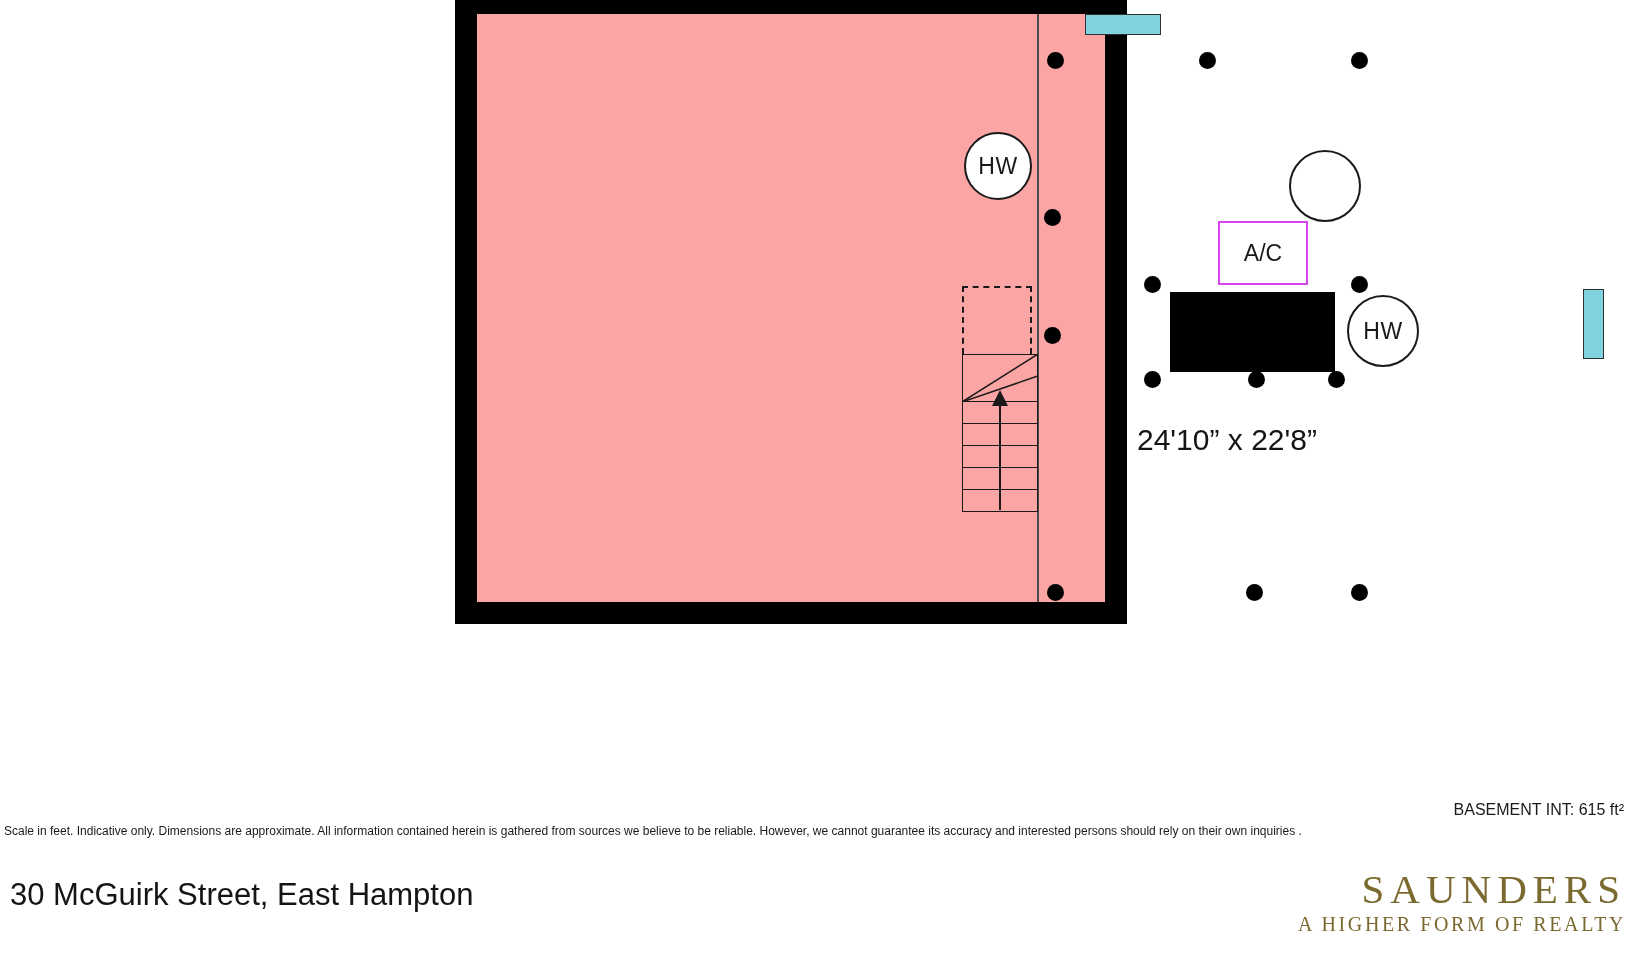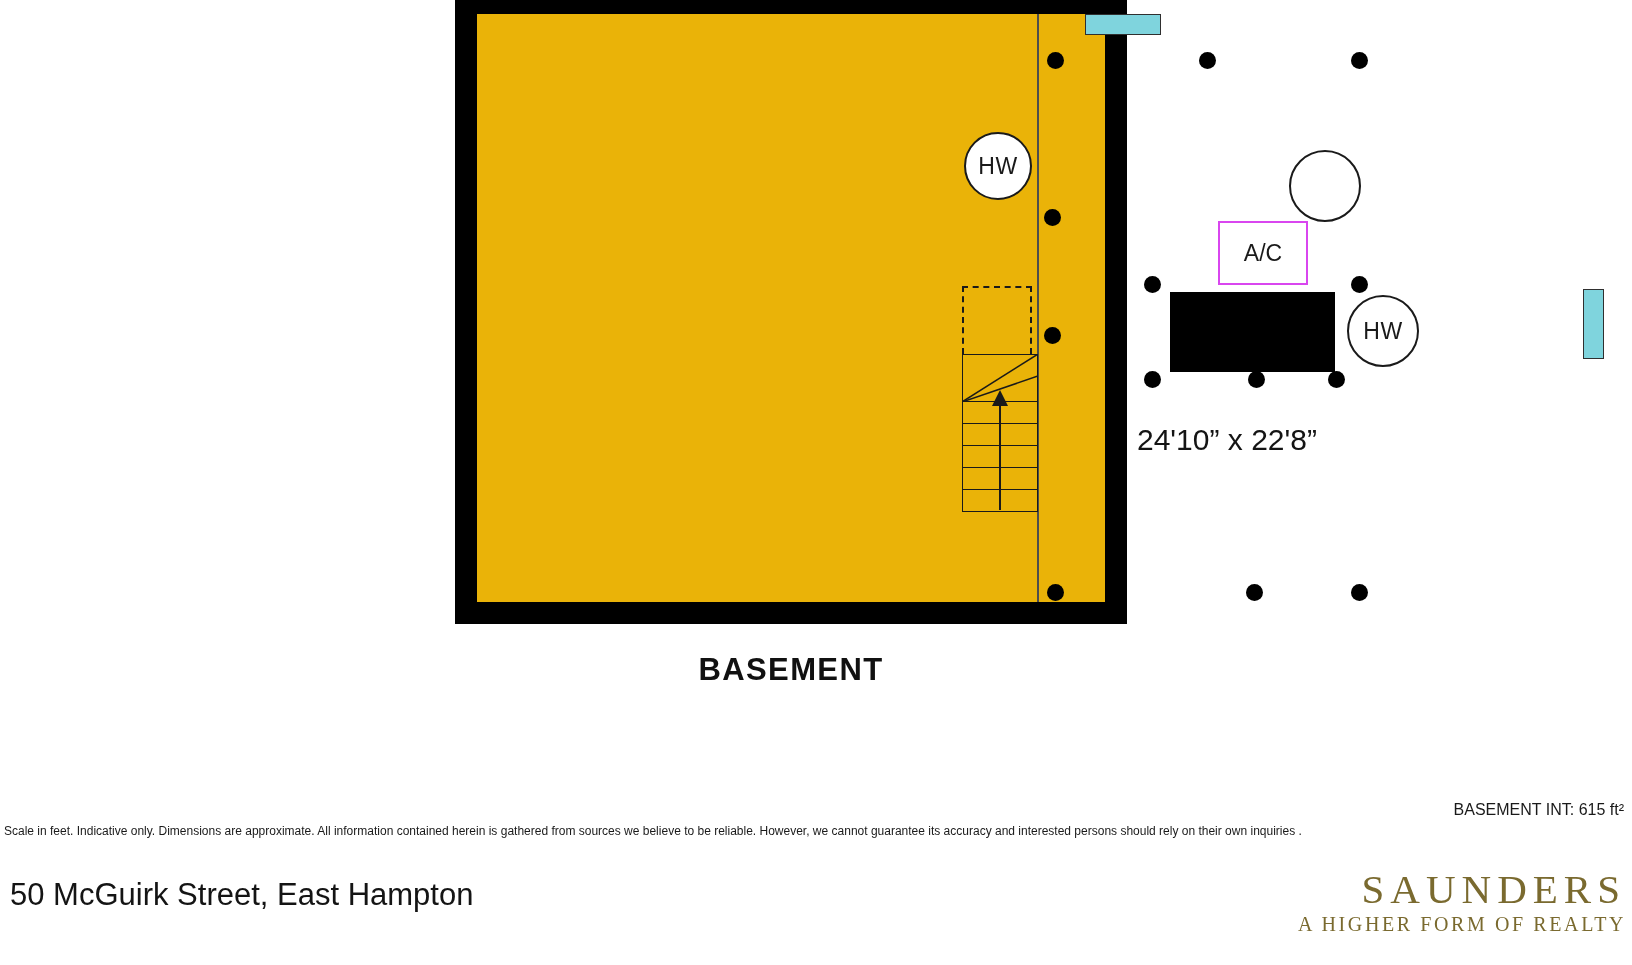--- a/index.html
+++ b/index.html
@@ -32,21 +32,21 @@
     width: 672px;
     height: 632px;
     background: #000000;
   }
   .plan-inner {
     position: absolute;
     left: 22px;
     top: 22px;
     right: 22px;
     bottom: 22px;
-    background: #eab308;
+    background: #fca5a5;
   }
 
   
   .divider-line {
     position: absolute;
     left: 560px;
     top: 0px;
     width: 2px;
     height: 588px;
     background: #4d4d4d;
@@ -306,23 +306,22 @@
         <div class="arrow-line"></div>
         <div class="arrow-head"></div>
       </div>
 
       <div class="window top"></div>
       <div class="window right"></div>
 
     </div>
   </div>
 
-  <div class="plan-title">BASEMENT</div>
 </div>
 
 <div class="int-area">BASEMENT INT: 615 ft²</div>
 <div class="disclaimer">Scale in feet. Indicative only. Dimensions are approximate. All information contained herein is gathered from sources we believe to be reliable. However, we cannot guarantee its accuracy and interested persons should rely on their own  inquiries .</div>
-<div class="address">50 McGuirk Street, East Hampton</div>
+<div class="address">30 McGuirk Street, East Hampton</div>
 
 <div class="brand">
   <div class="brand-name">SAUNDERS</div>
   <div class="brand-tag">A HIGHER FORM OF REALTY</div>
 </div>
 
 </body></html>

